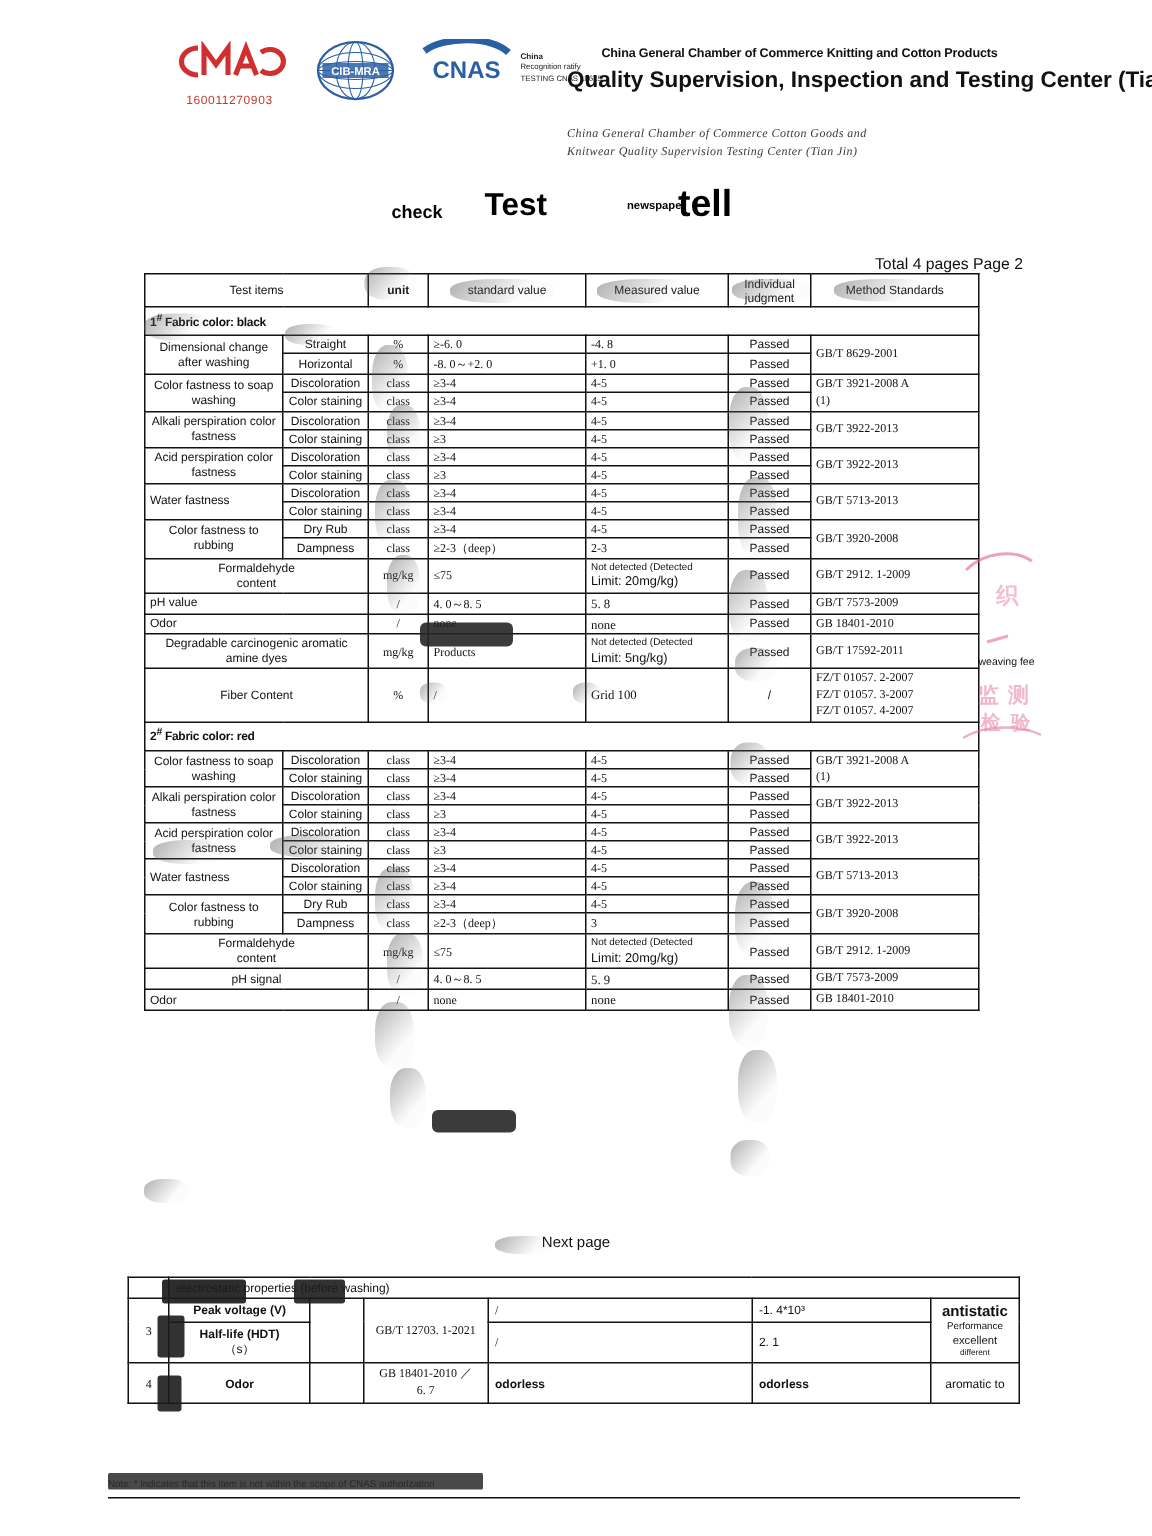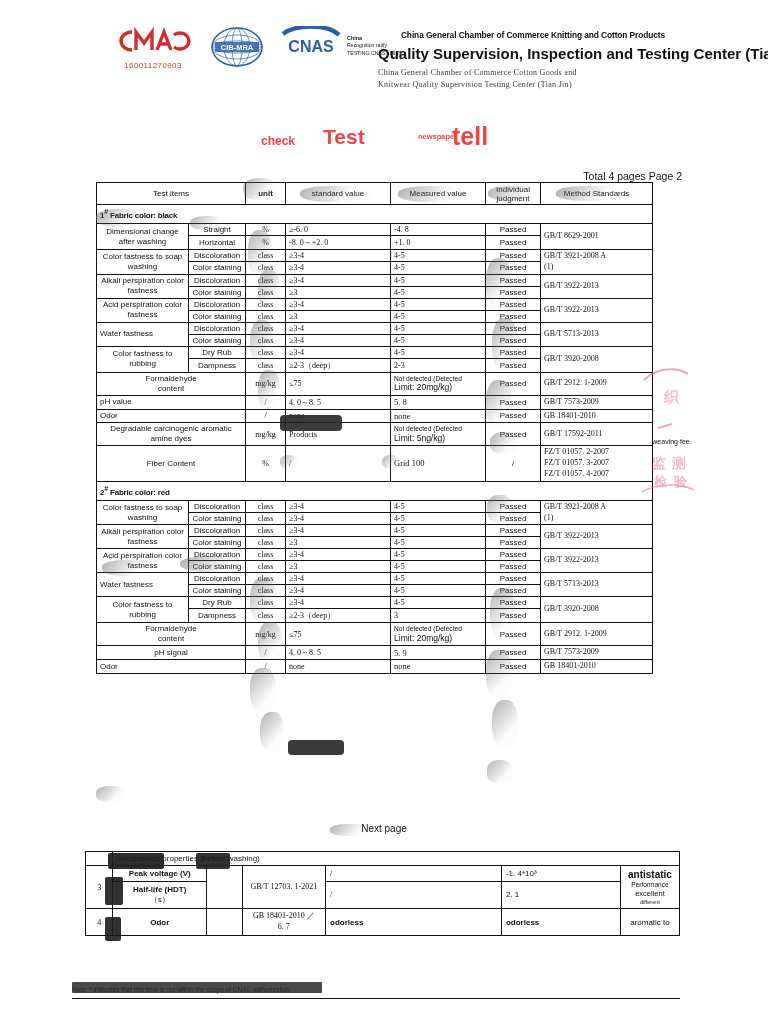--- a/index.html
+++ b/index.html
@@ -21,26 +21,26 @@
 
   .ma-wrap { width:86px; text-align:center; }
   .ma-num { font-size:8px; color:#c0392b; letter-spacing:.4px; margin-top:1px; }
 
   .cnas-txt { font-size:5.2px; line-height:1.5; color:#222; padding-top:8px; width:58px; }
   .cnas-txt b { font-weight:bold; display:block; font-size:5.4px; }
 
   .org { position:absolute; left:378px; top:30px; width:310px; text-align:center; }
   .org .l1 { font-size:8.4px; font-weight:bold; letter-spacing:-.1px; white-space:nowrap; }
   .org .l2 { font-size:15px; font-weight:bold; margin-top:5px; white-space:nowrap; }
-  .org .l3 { font-family:"Liberation Serif", serif; font-size:8px; line-height:1.55; margin-top:5px;
-             color:#3a3a3a; text-align:left; letter-spacing:.3px; }
+  .org .l3 { font-family:"Liberation Serif", serif; font-size:8px; line-height:1.55; margin-top:21px;
+             color:#3a3a3a; text-align:left; letter-spacing:.3px;font-style:italic; }
 
   
   .bigtitle { position:absolute; left:255px; top:122px; width:300px; height:42px; }
-  .bigtitle span { position:absolute; font-weight:bold; color:#ef4444; }
+  .bigtitle span { position:absolute; font-weight:bold; color:#000000; }
   .t-check { left:6px;   top:12px; font-size:12px; }
   .t-test  { left:68px;  top:3px;  font-size:21px; }
   .t-news  { left:127px; top:10px; font-size:7.5px;padding-left:36px; }
   .t-tell  { left:197px; top:0px;  font-size:25px; }
 
   
   .pagecount { position:absolute; right:86px; top:170px; font-size:10.5px; color:#111; white-space:nowrap; }
 
   
   .maintbl { position:absolute; left:96px; top:182px; width:556px; border-collapse:collapse; table-layout:fixed; }

